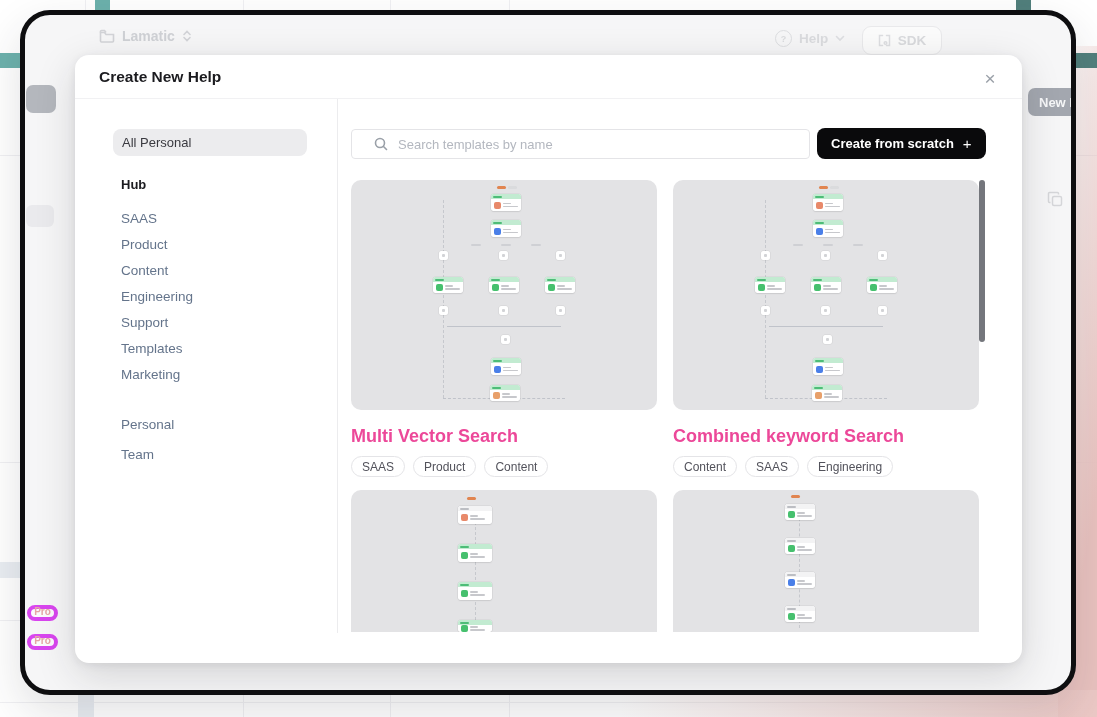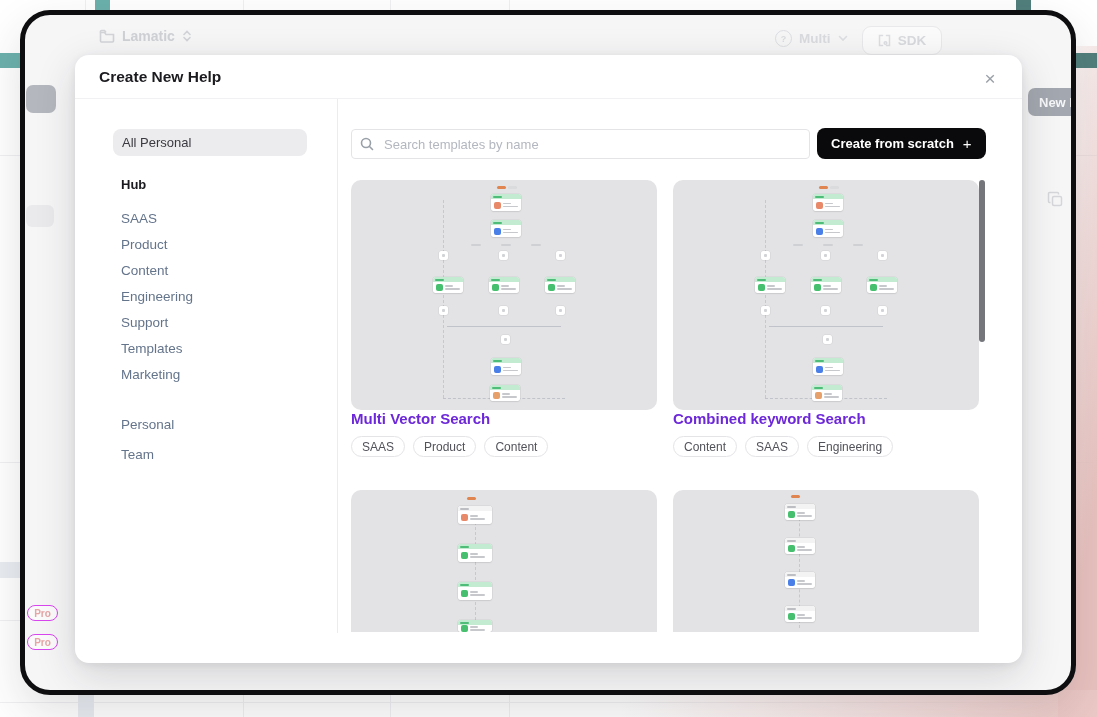--- a/index.html
+++ b/index.html
@@ -31,53 +31,53 @@
   .sdk-btn{left:837px;top:11px;width:78px;height:27px;border:1px solid #e9e9eb;border-radius:9px;background:rgba(255,255,255,.55);
            display:flex;align-items:center;justify-content:center;gap:7px;color:#d9dadd;font-size:13.5px;font-weight:700;}
   .pending{left:918px;top:8px;width:130px;height:31px;background:#f8f5e7;border-radius:8px 0 0 8px;
            display:flex;align-items:center;gap:7px;padding-left:11px;color:#dfc5a3;font-size:13px;font-weight:700;box-sizing:border-box;}
   .pending .dot{width:6px;height:6px;border-radius:50%;background:#dbc08f;}
   .newflow-btn{left:1003px;top:73px;width:62px;height:28px;background:#a3a7af;border-radius:7px;color:#f6f7f8;
            font-size:13px;font-weight:700;display:flex;align-items:center;padding-left:11px;box-sizing:border-box;}
   .bg-pill-dark{left:1px;top:70px;width:30px;height:28px;background:#b4b7bd;border-radius:7px;}
   .bg-pill-light{left:1px;top:190px;width:28px;height:22px;background:#eaeaed;border-radius:6px;}
   .copy-ic{left:1022px;top:176px;color:#d5d6d9;}
-  .pro-badge{width:31px;height:16px;border:1px solid #d946ef;border-radius:9px;background:rgba(255,255,255,.6);
-             display:flex;align-items:center;justify-content:center;font-size:10px;font-weight:700;color:#e6a6a6;box-sizing:border-box;}
+  .pro-badge{width:31px;height:16px;border:4px solid #d946ef;border-radius:9px;background:rgba(255,255,255,.6);
+             display:flex;align-items:flex-end;justify-content:center;font-size:10px;font-weight:700;color:#e6a6a6;box-sizing:border-box;}
 
   
   .modal{left:50px;top:40px;width:947px;height:608px;background:#ffffff;border-radius:14px;
          box-shadow:0 12px 40px rgba(30,30,40,.16),0 2px 8px rgba(30,30,40,.08);}
   .modal-title{left:24px;top:13px;font-size:15.5px;font-weight:700;color:#1b1b1f;}
   .modal-close{right:21px;top:13px;width:22px;height:22px;display:flex;align-items:center;justify-content:center;
                font-size:19px;color:#9aa0a8;cursor:pointer;}
   .modal-divider{left:0;top:43px;width:947px;height:1px;background:#f1f1f3;}
   .side-divider{left:262px;top:44px;width:1px;height:534px;background:#ececee;}
 
   
   .sidebar{left:38px;top:74px;width:194px;height:480px;}
   .all-pill{left:0;top:0;width:194px;height:27px;background:#ececee;border-radius:8px;
             display:flex;align-items:center;padding-left:9px;font-size:13px;color:#3a3a40;box-sizing:border-box;cursor:pointer;}
   .side-heading{left:8px;top:48px;font-size:13px;font-weight:700;color:#1b1b1f;}
   .side-item{left:8px;font-size:13.5px;color:#64748b;cursor:pointer;}
 
   
   .search{left:276px;top:74px;width:459px;height:30px;border:1px solid #e4e4e7;border-radius:4px;background:#fff;
-          display:flex;align-items:center;gap:8px;padding:0 8px;box-sizing:border-box;}
+          display:flex;align-items:center;gap:8px;padding:0 22px;box-sizing:border-box;}
   .search input{border:none;outline:none;flex:1;font-size:13px;color:#3a3a40;font-family:inherit;background:transparent;}
   .search input::placeholder{color:#b3b7bf;}
   .create-btn{left:742px;top:73px;height:31px;background:#0a0a0c;border-radius:8px;color:#fff;
               display:flex;align-items:center;gap:9px;padding:0 14px;font-size:13px;font-weight:700;cursor:pointer;}
   .create-btn .plus{font-size:15px;font-weight:400;}
 
   
   .viewport{left:276px;top:115px;width:635px;height:462px;overflow:hidden;}
   .tcard{width:306px;cursor:pointer;}
   .card-img{position:relative;width:306px;height:230px;background:#e3e3e5;border-radius:10px;overflow:hidden;}
-  .card-title{font-size:15px;font-weight:700;color:#6d28d9;}
+  .card-title{margin-top:16px;font-size:18px;font-weight:700;color:#ec4899;}
   .tags{margin-top:9px;display:flex;gap:8px;}
   .tag{display:inline-flex;align-items:center;height:21px;padding:0 10px;border:1px solid #e4e4e7;border-radius:11px;
        font-size:12px;color:#52525b;background:#fff;box-sizing:border-box;}
   .scrollbar{position:absolute;right:0;top:0;width:7px;height:462px;}
   .scroll-thumb{position:absolute;right:1px;top:10px;width:6px;height:162px;background:#74767c;border-radius:3px;cursor:pointer;}
 
   
   .pv-node{position:absolute;background:#fff;border-radius:2.5px;display:flex;flex-direction:column;overflow:hidden;
            box-shadow:0 0 0 .5px rgba(0,0,0,.08),0 1px 1.5px rgba(0,0,0,.07);}
   .pv-head{height:5px;background:#c2ebd1;position:relative;flex:none;}
@@ -122,21 +122,21 @@
         </svg>
       <span>Lamatic</span>
       <svg width="10" height="14" viewBox="0 0 10 14" fill="none" stroke="#d2d3d7" stroke-width="1.6" stroke-linecap="round">
           <path d="M2 5.5 5 2.5l3 3"></path>
           <path d="M2 8.5l3 3 3-3"></path>
         </svg>
     </div>
 
     <div class="abs help">
       <span class="qmark">?</span>
-      <span>Multi</span>
+      <span>Help</span>
       <svg width="10" height="7" viewBox="0 0 10 7" fill="none" stroke="#dddee1" stroke-width="1.6" stroke-linecap="round">
           <path d="M1.5 1.5 5 5l3.5-3.5"></path>
         </svg>
     </div>
 
     <div class="abs sdk-btn">
       <svg width="13" height="13" viewBox="0 0 13 13" fill="none" stroke="#dddee1" stroke-width="1.5" stroke-linecap="round">
           <path d="M4.5 1.5h-3v10h3"></path>
           <path d="M8.5 1.5h3v10h-3"></path>
           <circle cx="7.5" cy="9" r="1.3"></circle>

